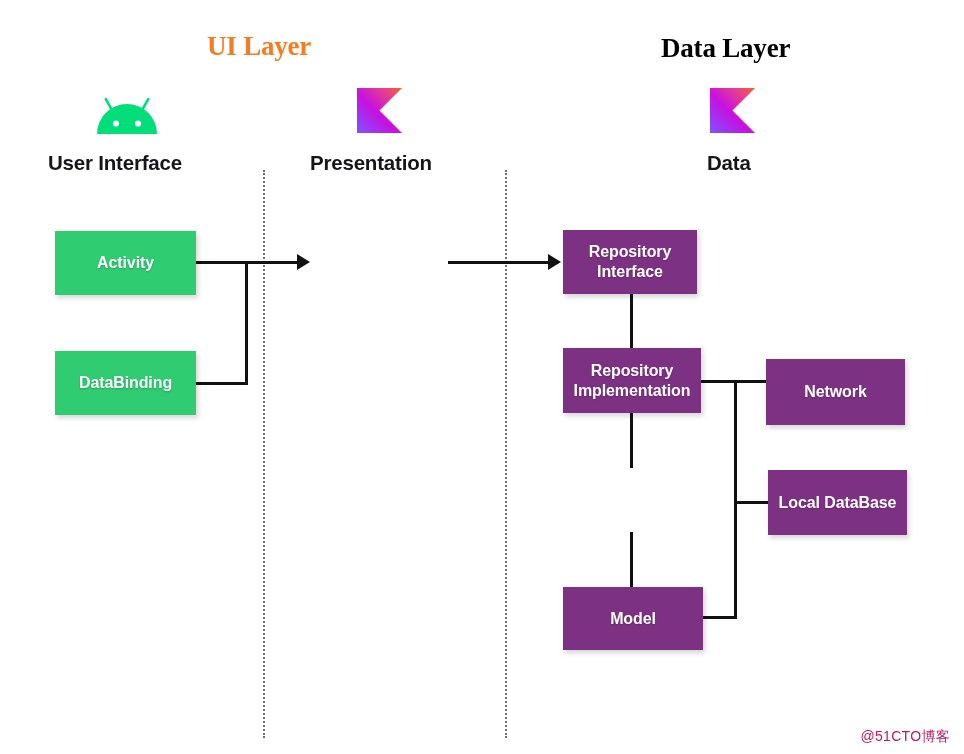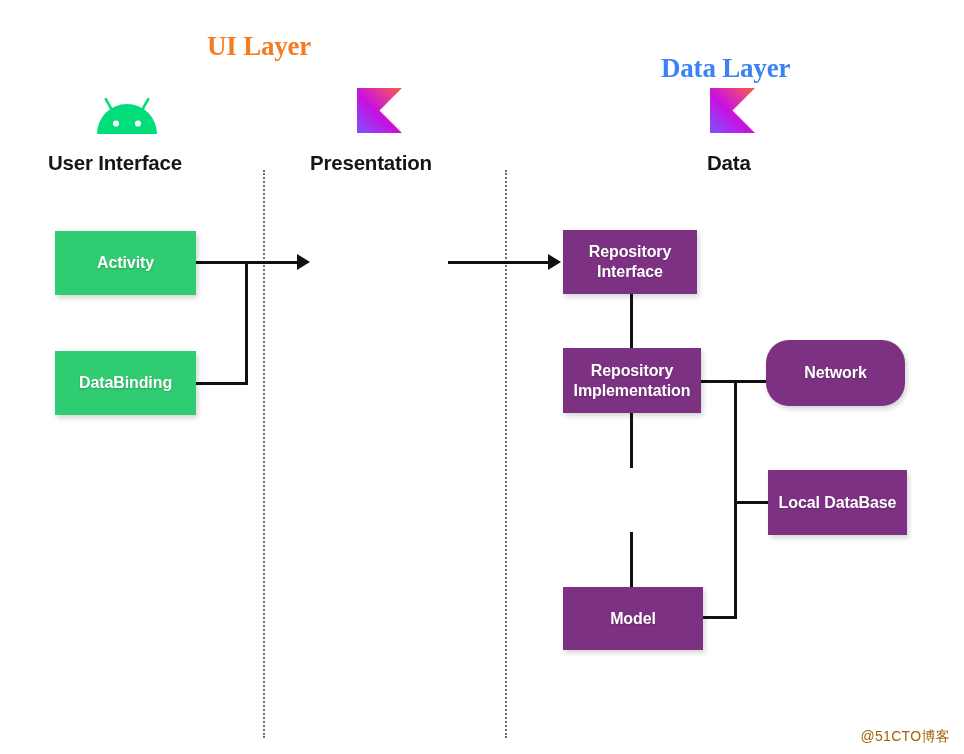--- a/index.html
+++ b/index.html
@@ -23,21 +23,21 @@
   .layer-title {
     position: absolute;
     font-size: 27px;
     font-weight: bold;
     letter-spacing: -0.2px;
     white-space: nowrap;
     user-select: none;
     font-family: Liberation Serif, serif;
   }
   #ui-layer-title   { left: 207px; top: 31px; color: #F57C20; }
-  #data-layer-title { left: 661px; top: 33px; color: #3b82f6; margin-top: 20px; }
+  #data-layer-title { left: 661px; top: 33px; color: #000000; }
 
   
   .col-caption {
     position: absolute;
     font-size: 20.5px;
     font-weight: bold;
     color: #15161A;
     white-space: nowrap;
     letter-spacing: -0.2px;
     user-select: none;
@@ -98,21 +98,21 @@
   .node.purple { background: #7D3183; }
 
   #node-activity     { left: 55px;  top: 231px; width: 141px; height: 64px; }
   #node-databinding  { left: 55px;  top: 351px; width: 141px; height: 64px; }
   #node-viewmodel    { left: 309px; top: 231px; width: 139px; height: 64px; }
 
   #node-repository-interface      { left: 563px; top: 230px; width: 134px; height: 64px; }
   #node-repository-implementation { left: 563px; top: 348px; width: 138px; height: 65px; }
   #node-entity-mapper             { left: 563px; top: 467px; width: 137px; height: 65px; }
   #node-model                     { left: 563px; top: 587px; width: 140px; height: 63px; }
-  #node-network                   { left: 766px; top: 340px; width: 139px; height: 66px; border-radius: 23px; }
+  #node-network                   { left: 766px; top: 359px; width: 139px; height: 66px; }
   #node-local-database            { left: 768px; top: 470px; width: 139px; height: 65px; }
 
   
   .line {
     position: absolute;
     background: #111111;
     z-index: 2;
   }
   .line.h { height: 3px; }
   .line.v { width: 3px; }
@@ -149,21 +149,21 @@
   }
   #arrow-to-viewmodel { left: 297px; top: 254px; }
   #arrow-to-repo      { left: 548px; top: 254px; }
 
   
   #watermark {
     position: absolute;
     right: 14px;
     bottom: 8px;
     font-size: 14px;
-    color: #a16207;
+    color: #be185d;
     letter-spacing: 0.3px;
     user-select: none;
   }
 </style>
 </head>
 <body>
 
 <div id="canvas">
 
   <div class="layer-title" id="ui-layer-title">UI Layer</div>

